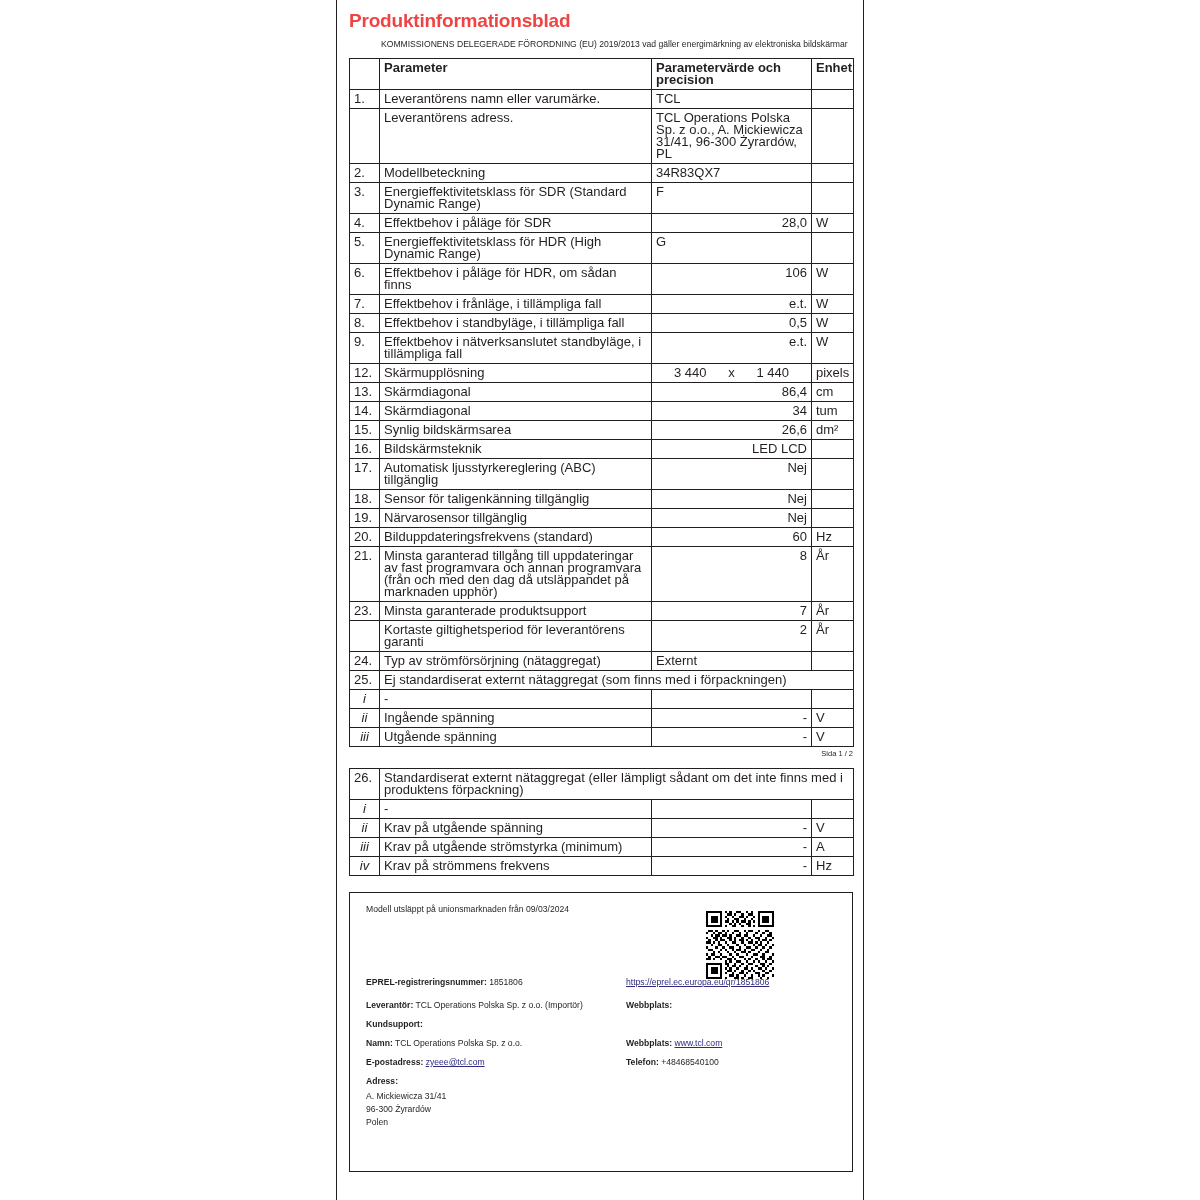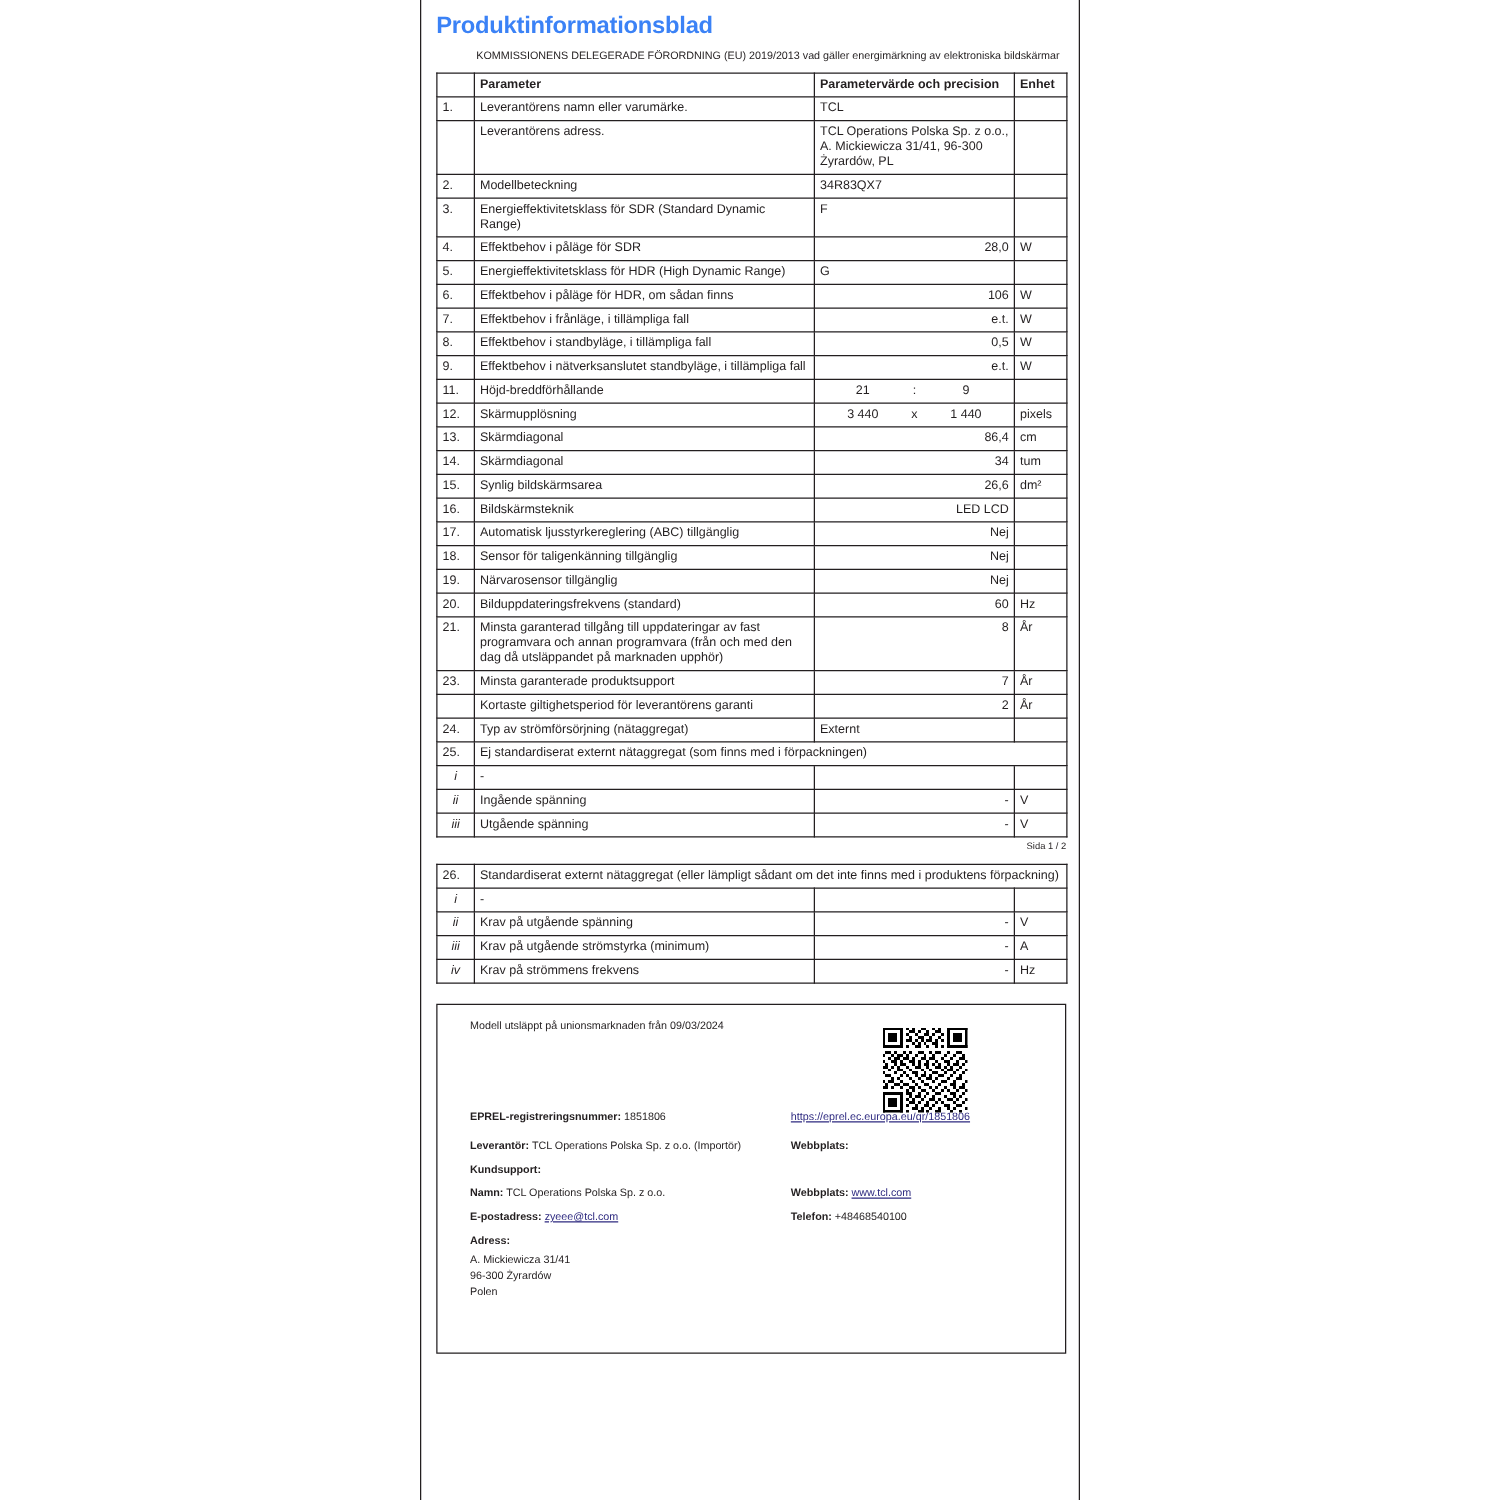--- a/index.html
+++ b/index.html
@@ -21,35 +21,35 @@
     width: 528px;
     height: 1200px;
     border-left: 1px solid #231f20;
     border-right: 1px solid #231f20;
     box-sizing: border-box;
     padding: 0 12px;
   }
   .title {
     font-size: 19px;
     font-weight: bold;
-    color: #3b82f6;
+    color: #ef4444;
     margin: 10px 0 6px 0;
     letter-spacing: -0.2px;
   }
   .subtitle {
     font-size: 8.6px;
     line-height: 12px;
     margin-bottom: 8px;
     padding-left: 32px;
   }
   table.pif {
     border-collapse: collapse;
     width: 504px;
     table-layout: fixed;
-    font-size: 10px;
+    font-size: 13px;
   }
   table.pif td {
     border: 1px solid #231f20;
     padding: 3px 4px;
     vertical-align: top;
     line-height: 12px;
   }
   .c-num { width: 30px; text-align: left; }
   .c-par { width: 272px; }
   .c-val { width: 160px; }
@@ -74,21 +74,21 @@
     text-align: right;
     width: 504px;
     margin: 2px 0 10px 0;
   }
   .italic { font-style: italic; }
   .footer-box {
     width: 504px;
     border: 1px solid #231f20;
     box-sizing: border-box;
     margin-top: 16px;
-    padding: 10px 12px 14px 26px;
+    padding: 10px 12px 14px 16px;
     font-size: 8.6px;
     line-height: 13px;
     position: relative;
     min-height: 280px;
   }
   .foot-line { margin-bottom: 2px; }
   .lbl { font-weight: bold; }
   .link { color: #2e2a80; text-decoration: underline; }
   .qr {
     position: absolute;
@@ -181,32 +181,20 @@
           <td>8.</td>
           <td>Effektbehov i standbyläge, i tillämpliga fall</td>
           <td class="right">0,5</td>
           <td>W</td>
         </tr>
         <tr>
           <td>9.</td>
           <td>Effektbehov i nätverksanslutet standbyläge, i tillämpliga fall</td>
           <td class="right">e.t.</td>
           <td>W</td>
-        </tr>
-        <tr>
-          <td>11.</td>
-          <td>Höjd-breddförhållande</td>
-          <td>
-            <div class="val-split">
-              <div>21</div>
-              <div class="sep">:</div>
-              <div>9</div>
-            </div>
-          </td>
-          <td></td>
         </tr>
         <tr>
           <td>12.</td>
           <td>Skärmupplösning</td>
           <td>
             <div class="val-split">
               <div>3 440</div>
               <div class="sep">x</div>
               <div>1 440</div>
             </div>

